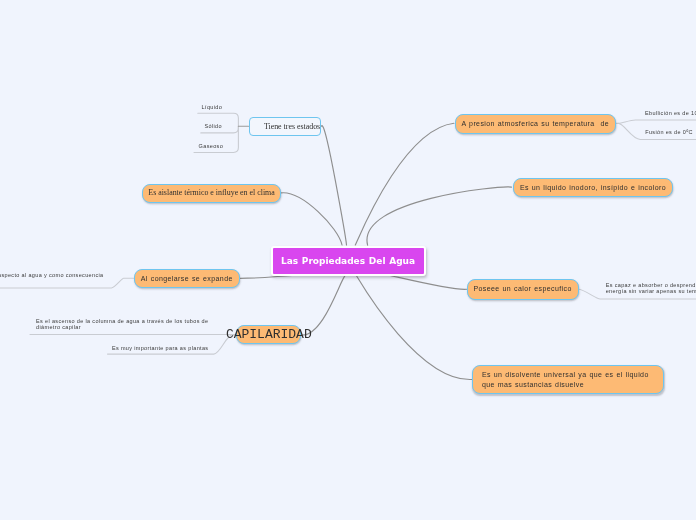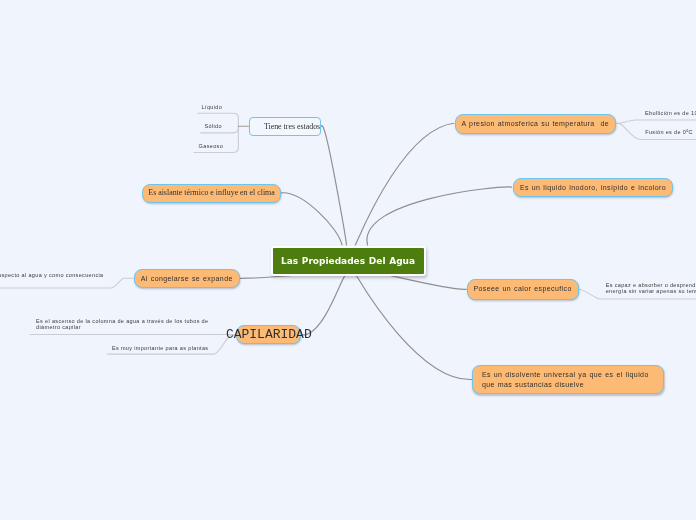--- a/index.html
+++ b/index.html
@@ -4,21 +4,21 @@
 <style>
   html,body{margin:0;padding:0;}
   body{width:696px;height:520px;background:#f0f4fd;overflow:hidden;
        font-family:"Liberation Sans",sans-serif;-webkit-font-smoothing:antialiased;}
   #canvas{position:relative;width:696px;height:520px;}
   svg.links{position:absolute;left:0;top:0;width:696px;height:520px;overflow:visible;}
   .node{position:absolute;box-sizing:border-box;border:1.4px solid #6ec5ef;border-radius:8px;
         background:#fdba74;color:#2f2f2f;display:flex;align-items:center;justify-content:center;
         box-shadow:0.5px 1.2px 1.6px rgba(80,80,90,.30);
         font-size:7px;letter-spacing:.4px;word-spacing:.6px;line-height:10px;text-align:center;white-space:pre-wrap;}
-  .central{background:#4d7c0f;border:2.5px solid #fff;color:#fff;font-weight:bold;font-size:9px;
+  .central{background:#d946ef;border:2.5px solid #fff;color:#fff;font-weight:bold;font-size:9px;
            font-family:"DejaVu Sans",sans-serif;letter-spacing:0;border-radius:3px;
            box-shadow:1px 2px 3px rgba(60,60,70,.30);}
   .serif{font-family:"Liberation Serif",serif;font-size:7.9px;letter-spacing:0;word-spacing:0;}
   .mono{font-family:"Liberation Mono",monospace;font-size:13px;letter-spacing:0;word-spacing:0;}
   .flat{background:#f2f6fd;box-shadow:none;border-radius:4px;justify-content:flex-end;}
   .sub{position:absolute;font-family:"Liberation Sans",sans-serif;font-size:5.5px;letter-spacing:.35px;color:#3a3a3a;line-height:5.8px;white-space:pre;}
 </style>
 </head>
 <body>
 

